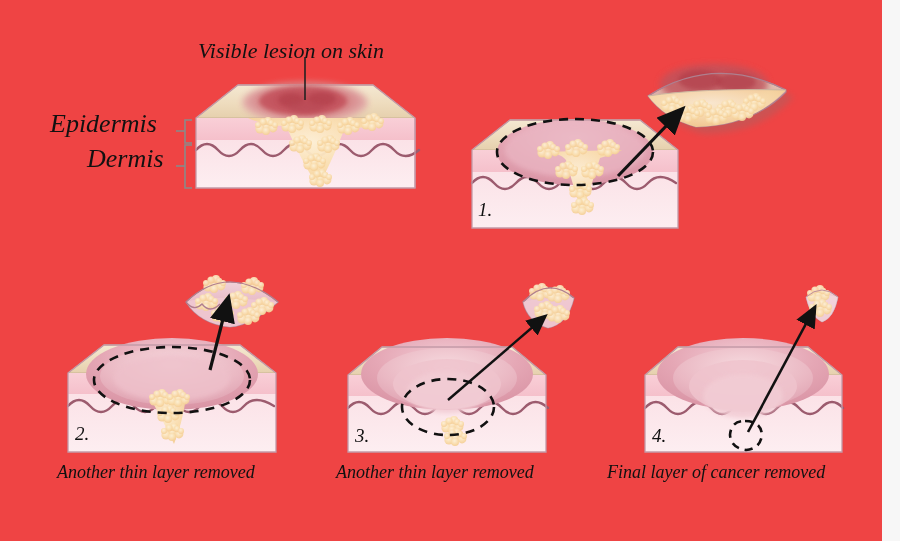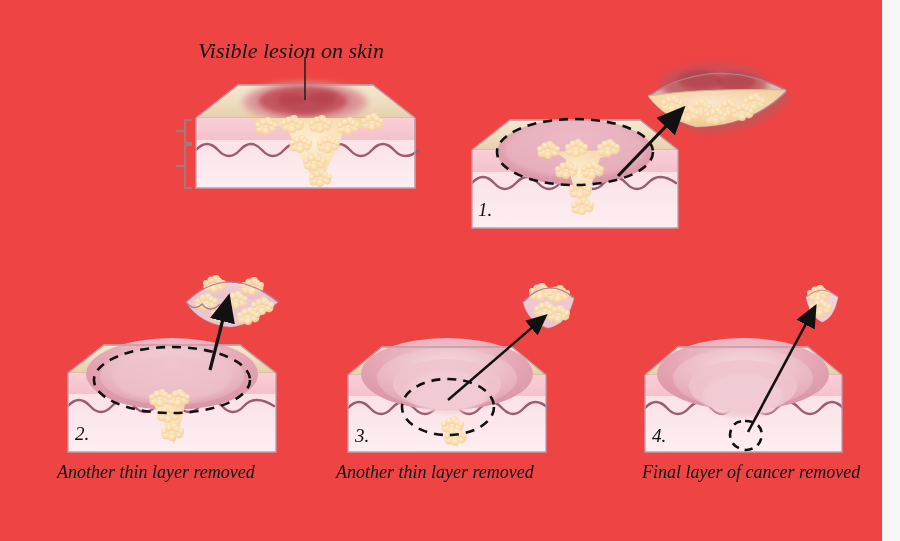--- a/index.html
+++ b/index.html
@@ -297,24 +297,26 @@
           <use href="#tumorBlob" x="820" y="308"></use>
         </g>
         <path d="M806,297 Q822,283 838,297" fill="none" stroke="#c08f9c" stroke-width="1"></path>
       </g>
       <path d="M748,432 L808,320" stroke="#111111" stroke-width="2.6" marker-end="url(#arrowHead)"></path>
     </g>
   </svg>
 
   <div class="lbl title-lbl" style="left:198px; top:40px;">Visible lesion on skin</div>
 
-
+  <div class="lbl side-lbl" style="left:50px; top:111px;">Epidermis</div>
+
+  <div class="lbl side-lbl" style="left:87px; top:146px;">Dermis</div>
 
   <div class="lbl num-lbl" style="left:478px; top:200px;">1.</div>
   <div class="lbl num-lbl" style="left:75px; top:424px;">2.</div>
   <div class="lbl num-lbl" style="left:355px; top:426px;">3.</div>
   <div class="lbl num-lbl" style="left:652px; top:426px;">4.</div>
 
   <div class="lbl cap-lbl" style="left:57px; top:463px;">Another thin layer removed</div>
   <div class="lbl cap-lbl" style="left:336px; top:463px;">Another thin layer removed</div>
-  <div class="lbl cap-lbl" style="left:607px; top:463px;margin-left:35px;">Final layer of cancer removed</div>
+  <div class="lbl cap-lbl" style="left:607px; top:463px;">Final layer of cancer removed</div>
 
 </div>
 
 </body></html>

